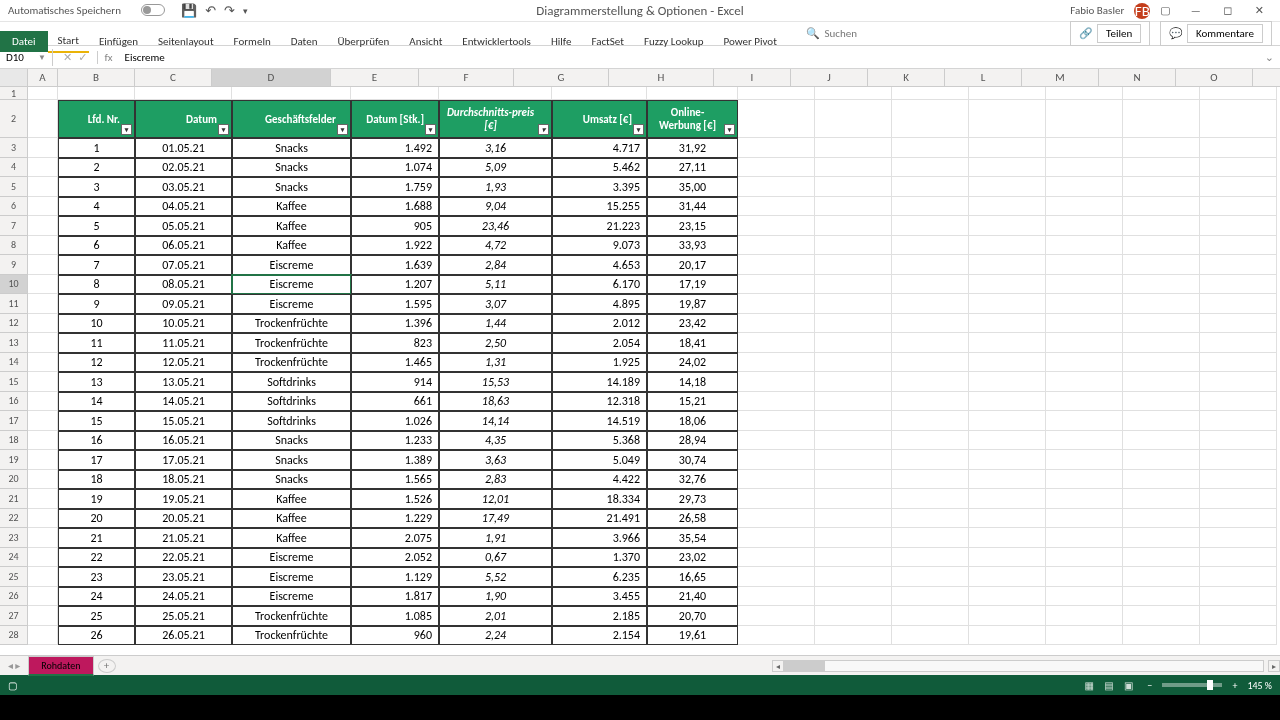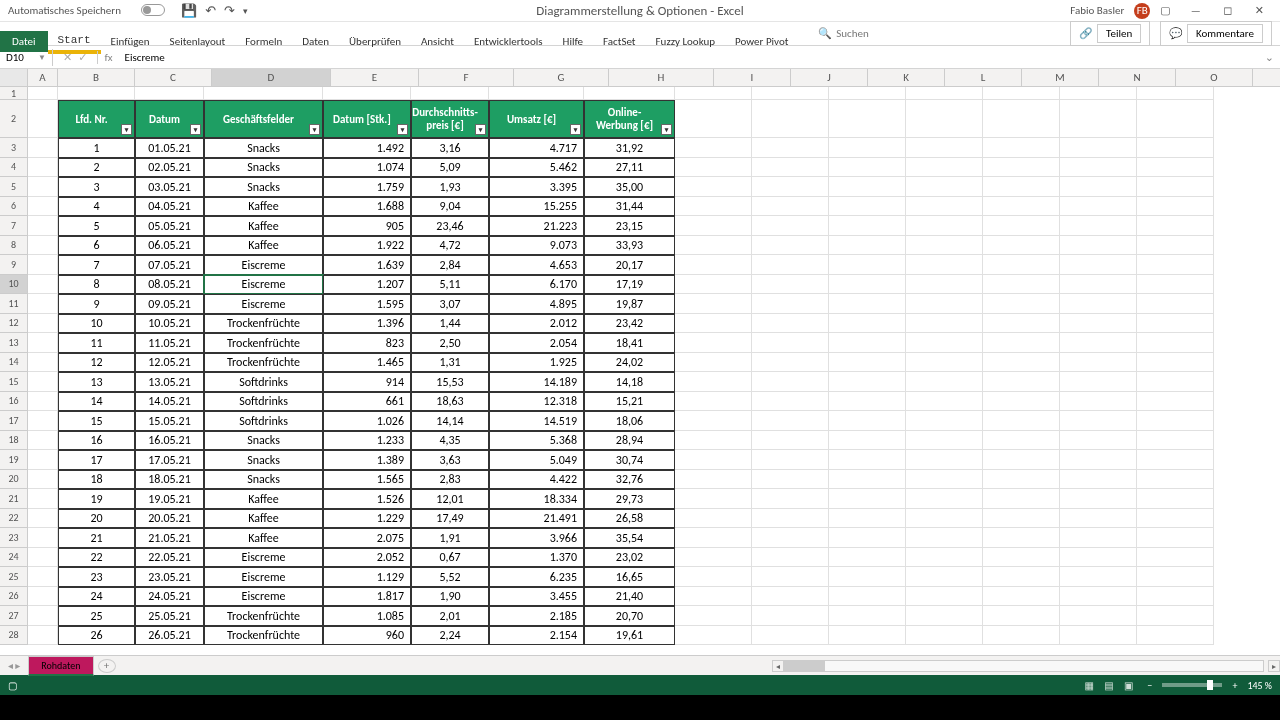--- a/index.html
+++ b/index.html
@@ -8,28 +8,28 @@
 
 
 .titlebar { height: 22px; background: #fff; display: flex; align-items: center; font-size: 11px; color: #555; border-bottom: 1px solid #e5e5e5; }
 .autosave { padding: 0 8px; display: flex; align-items: flex-start; gap: 20px; }
 .toggle { width: 24px; height: 12px; border: 1px solid #999; border-radius: 6px; position: relative; }
 .toggle::after { content: ""; width: 8px; height: 8px; background: #999; border-radius: 50%; position: absolute; left: 1px; top: 1px; }
 .qat { display: flex; gap: 8px; padding: 0 8px; align-items: center; }
 .qat span { font-size: 13px; color: #555; cursor: pointer; }
 .doc-title { position: absolute; left: 50%; transform: translateX(-50%); font-size: 13px; color: #555; }
 .user-area { margin-left: auto; display: flex; align-items: center; gap: 10px; padding-right: 6px; }
-.avatar { width: 16px; height: 16px; border-radius: 50%; background: #c43e1c; color: #fff; font-size: 11px; display: flex; align-items: center; justify-content: center; }
+.avatar { width: 16px; height: 16px; border-radius: 50%; background: #c43e1c; color: #fff; font-size: 15px; display: flex; align-items: center; justify-content: center; }
 .win-btns span { padding: 0 10px; font-size: 11px; color: #555; cursor: pointer; }
 
 
 .ribbon { height: 24px; background: #fff; display: flex; align-items: center; font-size: 11px; border-bottom: 1px solid #d4d4d4; }
 .ribbon-tab { padding: 4px 10px; color: #333; cursor: pointer; margin-top: 16px; }
 .ribbon-tab.file { background: #217346; color: #fff; padding: 4px 12px; }
-.ribbon-tab.active { border-bottom: 4px solid #eab308; font-family: Liberation Mono, monospace; }
+.ribbon-tab.active { border-bottom: 2px solid #eab308; }
 .ribbon-search { display: flex; align-items: center; gap: 4px; margin-left: 20px; color: #777; }
 .ribbon-right { margin-left: auto; display: flex; gap: 10px; padding-right: 8px; }
 .ribbon-right span { border: 1px solid #ccc; padding: 2px 8px; font-size: 11px; display: flex; align-items: center; gap: 4px; }
 
 
 .namebox-row { height: 23px; display: flex; align-items: center; border-bottom: 1px solid #d4d4d4; font-size: 11px; }
 .namebox { width: 53px; border-right: 1px solid #ccc; padding: 2px 6px; display: flex; align-items: center; justify-content: space-between; }
 .namebox-drop { color: #888; font-size: 8px; }
 .fx-btns { display: flex; gap: 6px; padding: 0 10px; color: #aaa; border-right: 1px solid #ccc; }
 .fx { padding: 0 6px; color: #888; }
@@ -45,31 +45,31 @@
 .rows { height: 568px; overflow: hidden; }
 .row { display: flex; height: 19.5px; font-size: 12px; }
 .row.r1 { height: 13px; }
 .row.r2 { height: 38px; }
 .rh { width: 28px; background: #f3f2f1; border-right: 1px solid #ccc; border-bottom: 1px solid #ccc; font-size: 10px; color: #555; text-align: center; display: flex; align-items: center; justify-content: center; }
 .rh.sel { background: #d2d2d2; }
 .cell { border-right: 1px solid #e0e0e0; border-bottom: 1px solid #e0e0e0; display: flex; align-items: center; padding: 0 4px; font-size: 12px; }
 
 
 .tcell { border: 1px solid #333; display: flex; align-items: center; padding: 0 6px; font-size: 12px; background: #fff; }
-.thead { background: #4caf50; background: #2e7d32; color: #fff; border: 1px solid #333; font-size: 11px; font-weight: 600; text-align: center; display: flex; align-items: center; justify-content: center; position: relative; padding: 2px 14px 2px 4px; }
+.thead { background: #4caf50; background: #2e7d32; color: #fff; border: 1px solid #333; font-size: 11px; font-weight: 600; text-align: center; display: flex; align-items: center; justify-content: flex-end; position: relative; padding: 2px 14px 2px 4px; }
 .thead { background: #21a366; }
 .thead { background: #1e9e63; }
 .thead .filter { position: absolute; right: 2px; bottom: 2px; width: 11px; height: 11px; background: #fff; border: 1px solid #666; font-size: 7px; color: #333; display: flex; align-items: center; justify-content: center; }
 .tc-center { justify-content: center; }
 .tc-right { justify-content: flex-end; }
 .active-cell { outline: 2px solid #217346; outline-offset: -1px; }
 
 
-.cA { width: 30px; } .cB { width: 77px; } .cC { width: 69px; } .cD { width: 119px; }
-.cE { width: 88px; } .cF { width: 78px; } .cG { width: 95px; } .cH { width: 91px; }
+.cA { width: 30px; } .cB { width: 77px; } .cC { width: 97px; } .cD { width: 119px; }
+.cE { width: 88px; } .cF { width: 113px; font-style: italic; } .cG { width: 95px; } .cH { width: 91px; }
 .cI { width: 77px; } .cJ { width: 77px; } .cK { width: 77px; } .cL { width: 77px; }
 .cM { width: 77px; } .cN { width: 77px; } .cO { width: 77px; }
 
 
 .sheettabs { height: 20px; display: flex; align-items: center; background: #f3f2f1; border-top: 1px solid #ccc; font-size: 10px; }
 .sheet-nav { padding: 0 8px; color: #999; }
 .sheet-tab { padding: 2px 12px; background: #be185d; border: 1px solid #ccc; border-bottom: 2px solid #217346; }
 .sheet-add { padding: 0 8px; color: #777; border: 1px solid #ccc; border-radius: 50%; width: 14px; height: 14px; display: flex; align-items: center; justify-content: center; margin-left: 4px; font-size: 11px; }
 .hscroll { flex: 1; display: flex; align-items: center; justify-content: flex-end; }
 .hscroll-track { width: 480px; height: 12px; border: 1px solid #ccc; background: #f8f8f8; margin-right: 4px; position: relative; }

